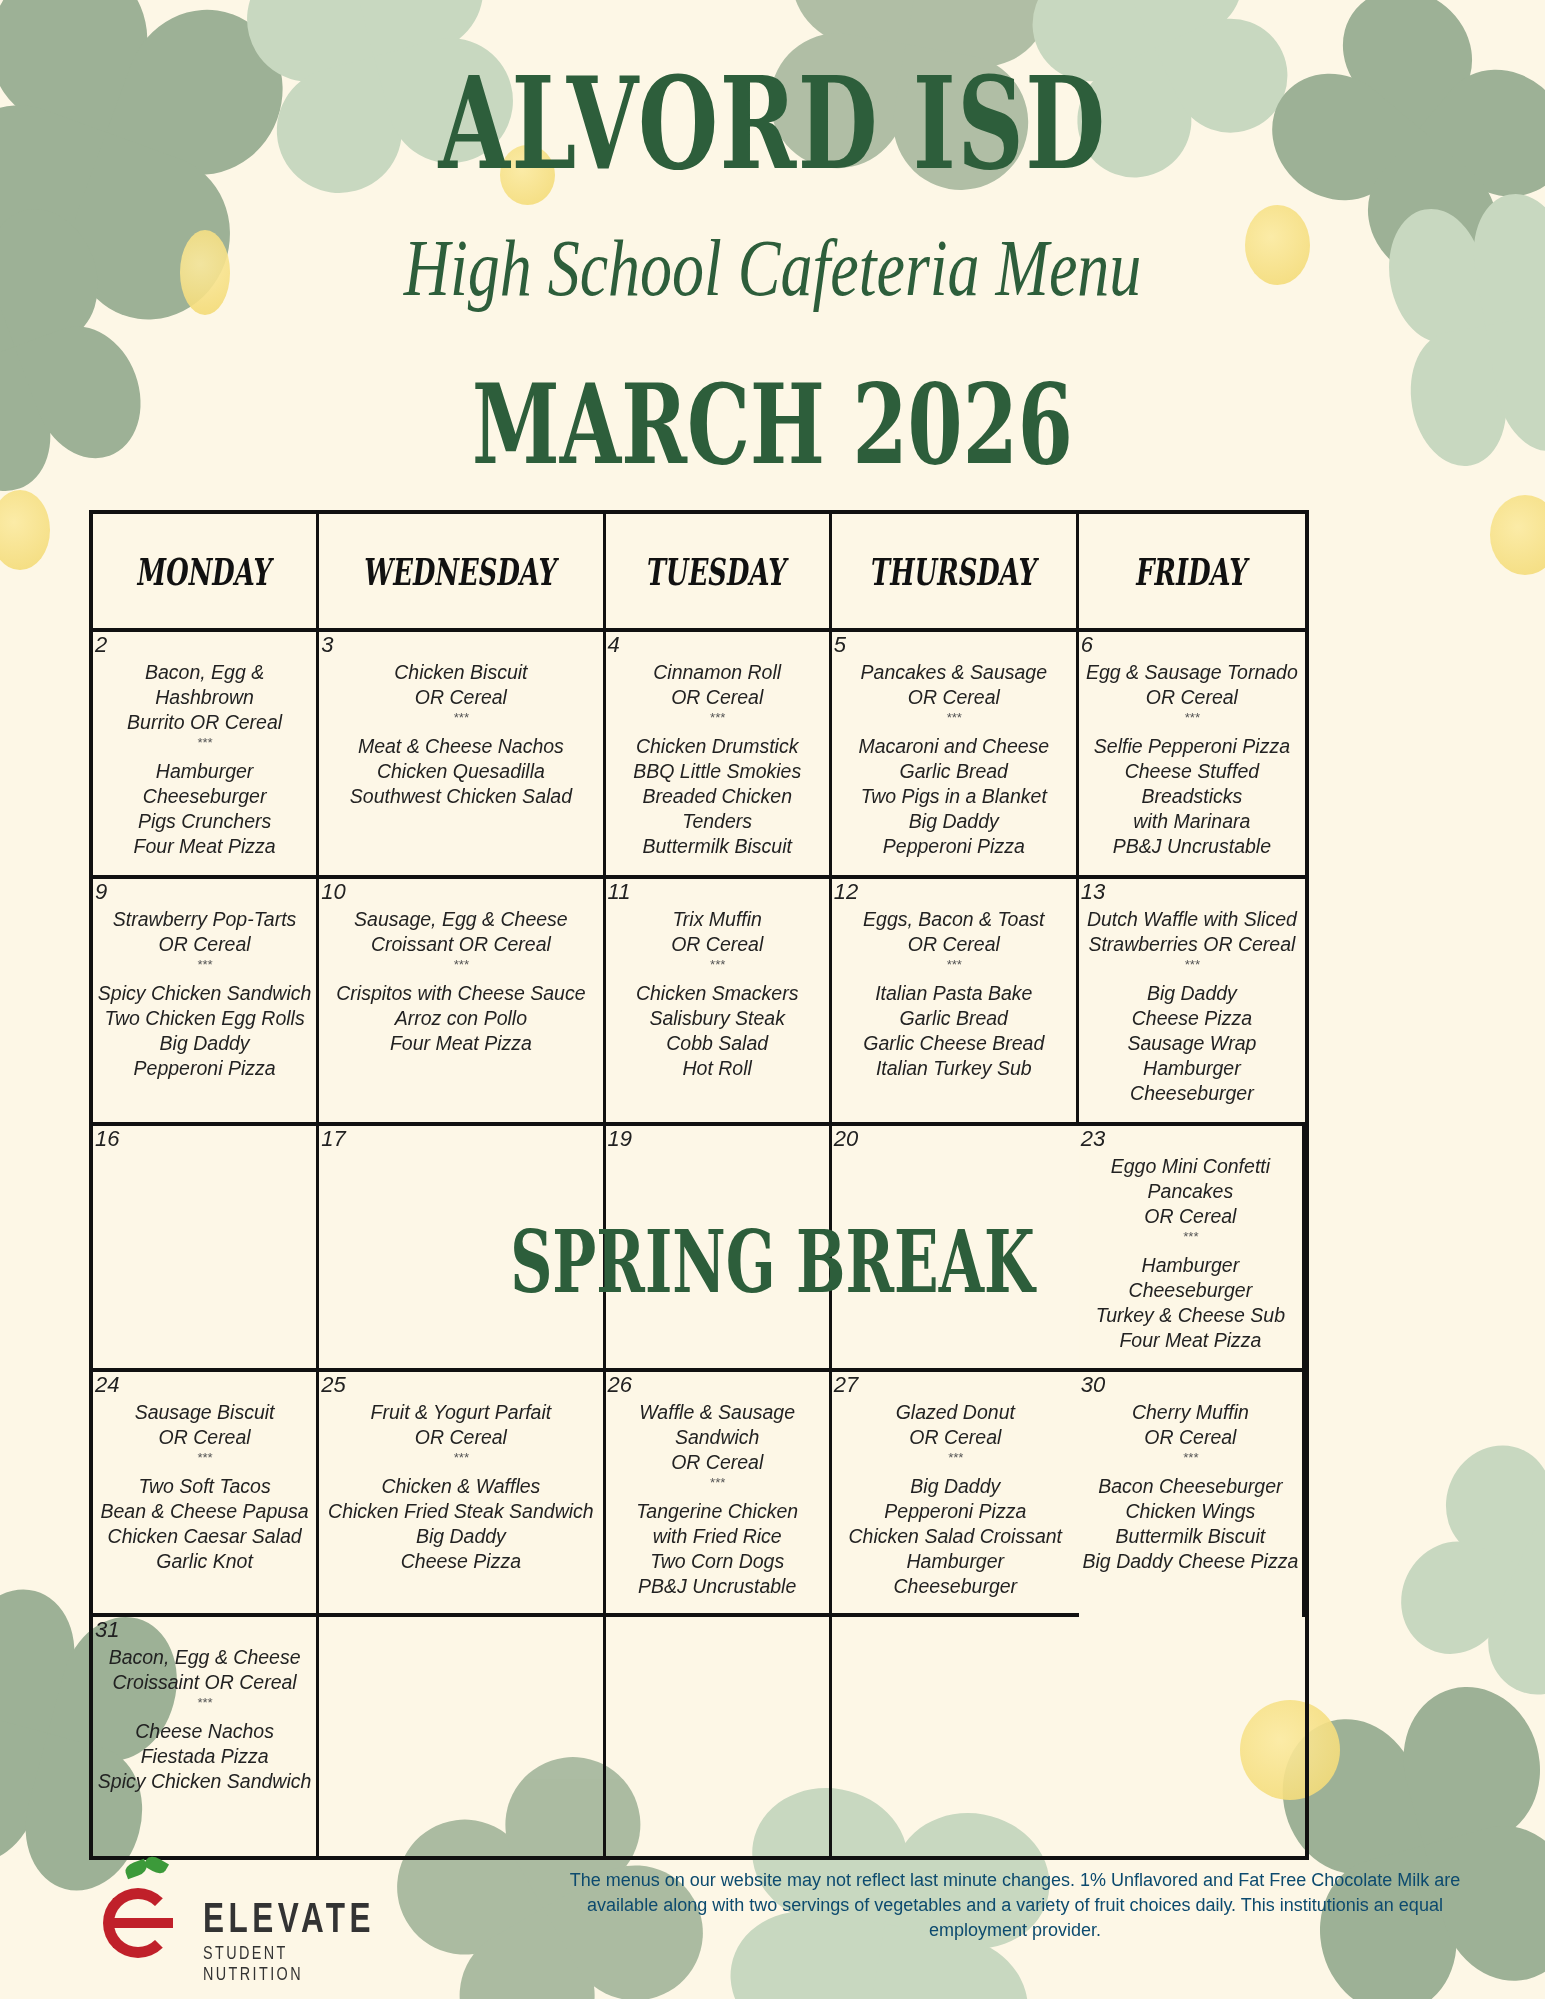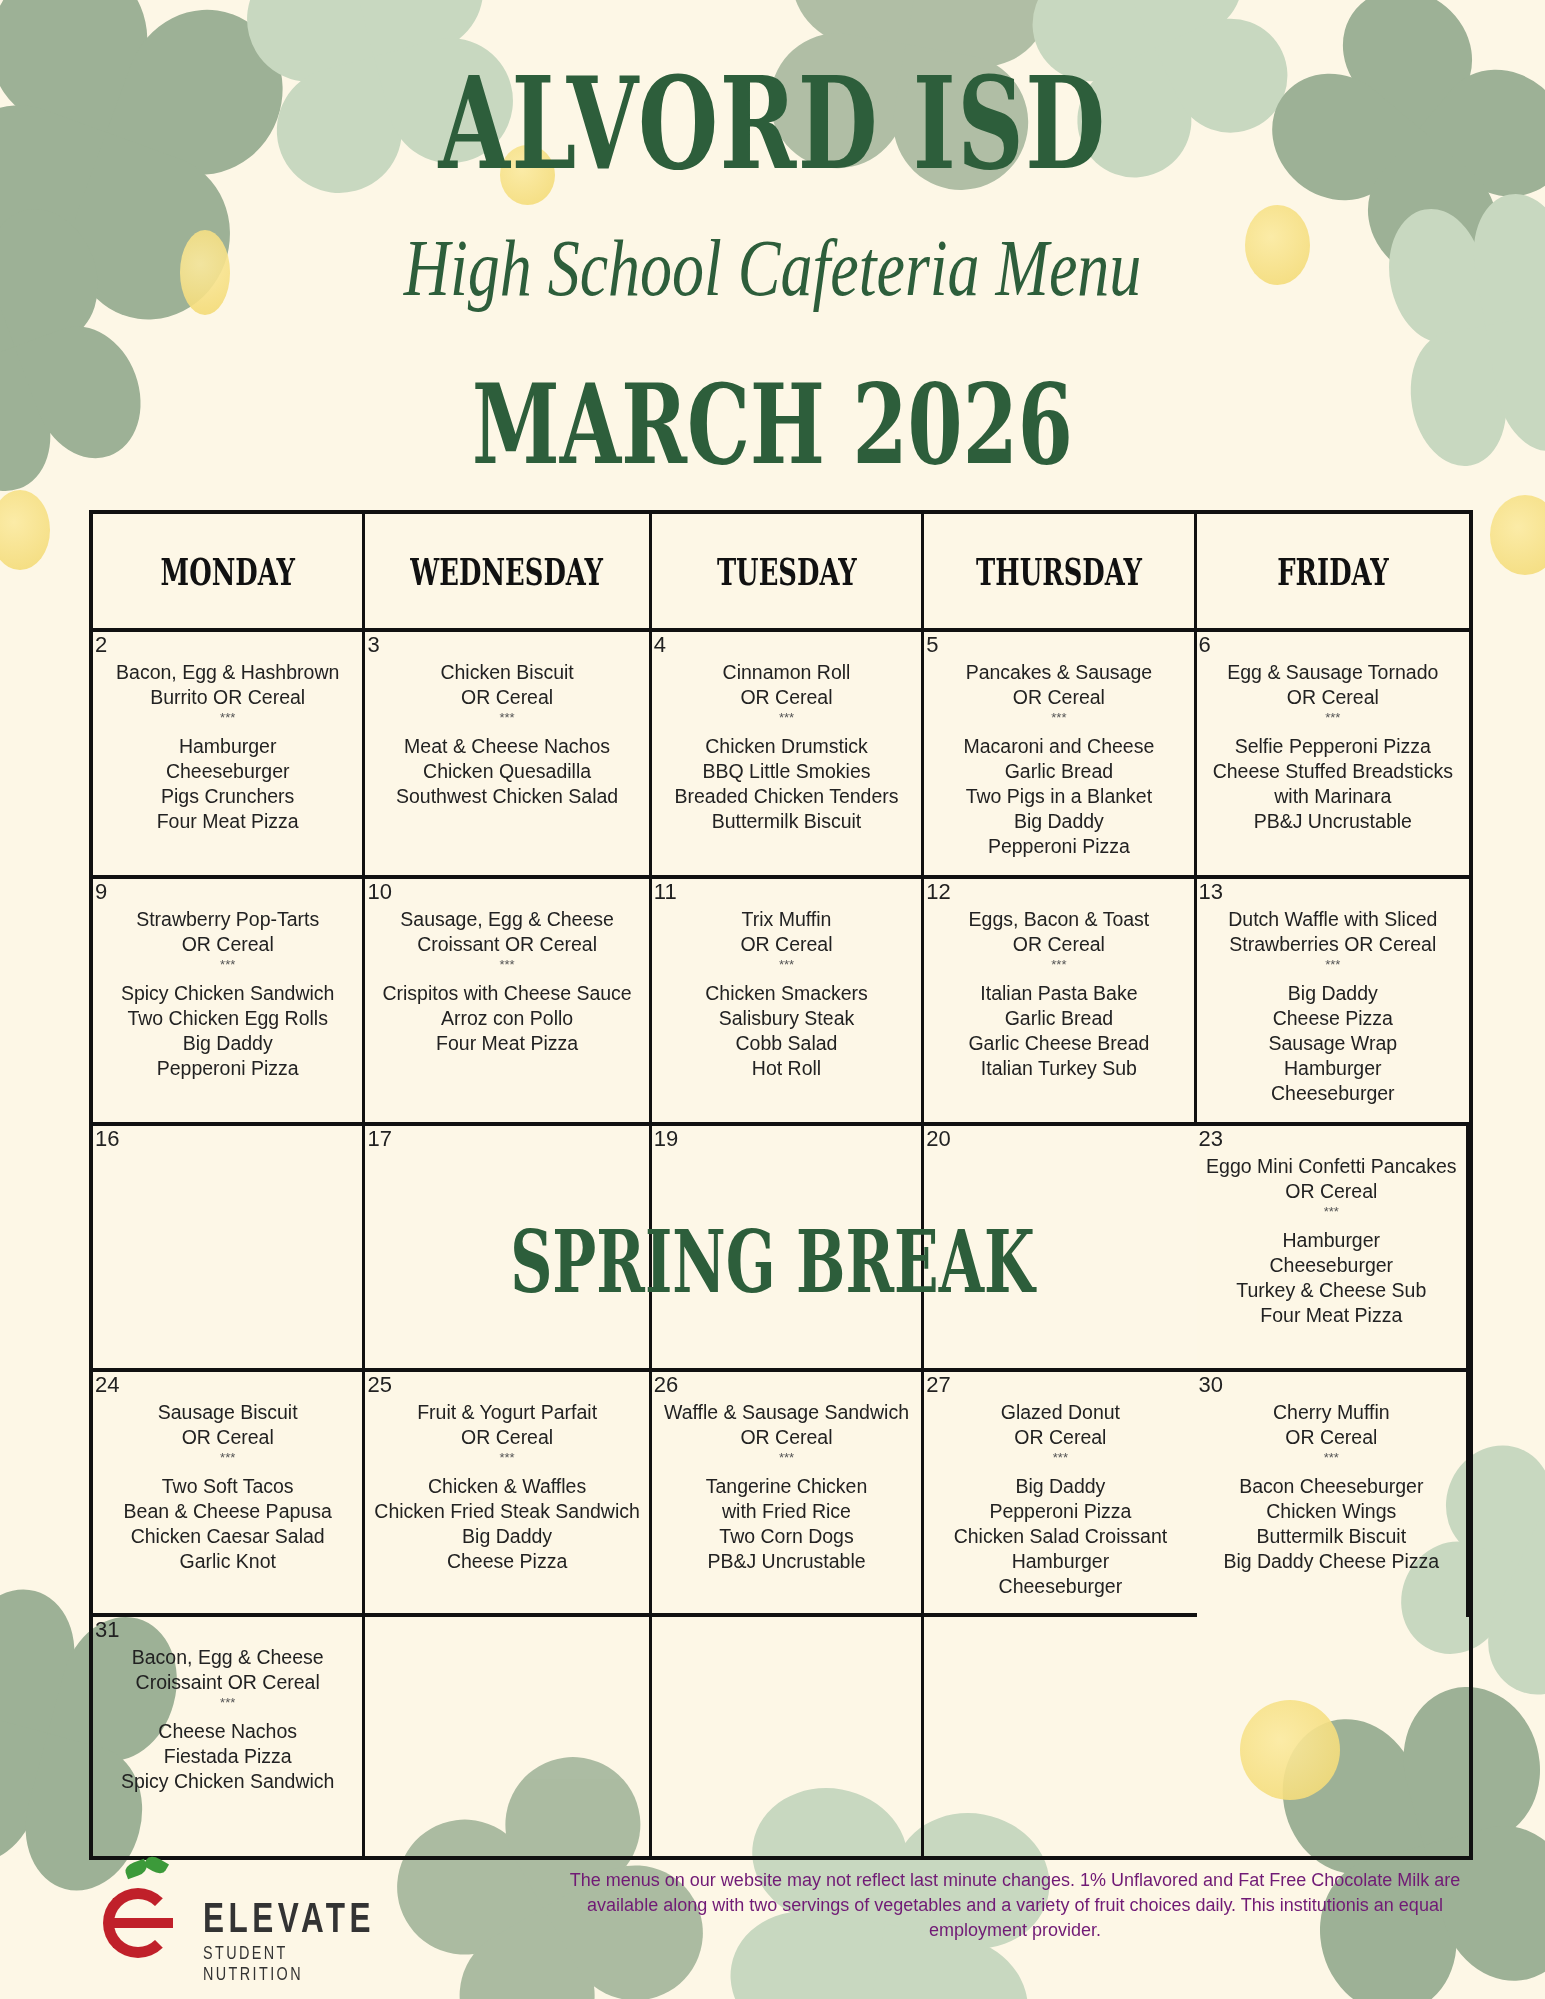--- a/index.html
+++ b/index.html
@@ -21,24 +21,25 @@
 
   .title {
     position:absolute; left:0; right:0; text-align:center; color:#2d5e3b; z-index:2;
     font-family:"DejaVu Serif", serif; font-weight:bold;
   }
   .t1 { top:48px; font-size:128px; letter-spacing:2px; transform:scaleX(.72); transform-origin:center; line-height:150px; }
   .t2 { top:218px; font-size:80px; font-style:italic; font-weight:normal; font-family:"Liberation Serif", serif; transform:scaleX(.8); line-height:100px; }
   .t3 { top:360px; font-size:110px; transform:scaleX(.72); line-height:130px; }
 
   .grid {
-    position:absolute; left:89px; top:510px; width:1384px; height:1350px;
+    position:absolute; left:89px; top:510px; width:1220px; height:1350px;
     border:4px solid #111; box-sizing:border-box; z-index:2;
     display:grid; grid-template-columns:repeat(5, 1fr);
     grid-template-rows:118px 247px 247px 246px 245px 240px;
+    font-style:italic;
   }
   .hcell, .cell { border-right:3px solid #111; border-bottom:4px solid #111; position:relative; box-sizing:border-box; }
   .hcell:nth-child(5n), .cell.c5 { border-right:none;align-items:center; }
   .cell.last { border-bottom:none; }
   .hcell { display:flex; align-items:center; justify-content:center; background:rgba(253,247,230,.95); }
   .hcell span { font-family:"DejaVu Serif", serif; font-weight:bold; font-size:38px; color:#111; transform:scaleX(.68); display:inline-block; }
   .cell { background:rgba(253,247,230,.85); }
   .cell.trans { background:transparent; }
   .daynum { position:absolute; left:2px; top:0; font-size:22px; color:#222; }
   .menu { position:absolute; left:0; right:0; top:28px; text-align:center; color:#222; font-size:19.5px; line-height:25px; }
@@ -49,21 +50,21 @@
     color:#2d5e3b; font-family:"DejaVu Serif", serif; font-weight:bold; font-size:86px;
     transform:scaleX(.68); line-height:100px;
   }
   .logo { position:absolute; left:95px; top:1858px; z-index:3; width:300px; height:120px; }
   .logo .e { position:absolute; left:8px; top:30px; width:70px; height:70px; border:11px solid #c0202a; border-right-color:transparent; border-radius:50%; box-sizing:border-box; }
   .logo .e-bar { position:absolute; left:18px; top:60px; width:60px; height:10px; background:#c0202a; }
   .logo .leaf { position:absolute; left:30px; top:4px; width:22px; height:14px; background:#3c9a3a; border-radius:50% 0; transform:rotate(-20deg); }
   .logo .leaf2 { left:50px; top:0; transform:rotate(30deg); }
   .logo .brand { position:absolute; left:108px; top:36px; font-size:42px; font-weight:bold; color:#333; letter-spacing:6px; transform:scaleX(.75); transform-origin:left; }
   .logo .sub { position:absolute; left:108px; top:85px; font-size:18px; color:#333; letter-spacing:3px; transform:scaleX(.8); transform-origin:left; }
-  .disclaimer { position:absolute; left:545px; width:940px; top:1868px; text-align:center; z-index:3; font-size:18px; line-height:25px; color:#701a75; }
+  .disclaimer { position:absolute; left:545px; width:940px; top:1868px; text-align:center; z-index:3; font-size:18px; line-height:25px; color:#0c4a6e; }
 </style>
 </head>
 <body>
 
 <div class="bg">
   <div class="clover dark" style="left:-40px;top:-20px;width:300px;height:320px;transform:rotate(20deg)">
       <div class="leaf l1"></div>
       <div class="leaf l2"></div>
       <div class="leaf l3"></div>
       <div class="leaf l4"></div>

